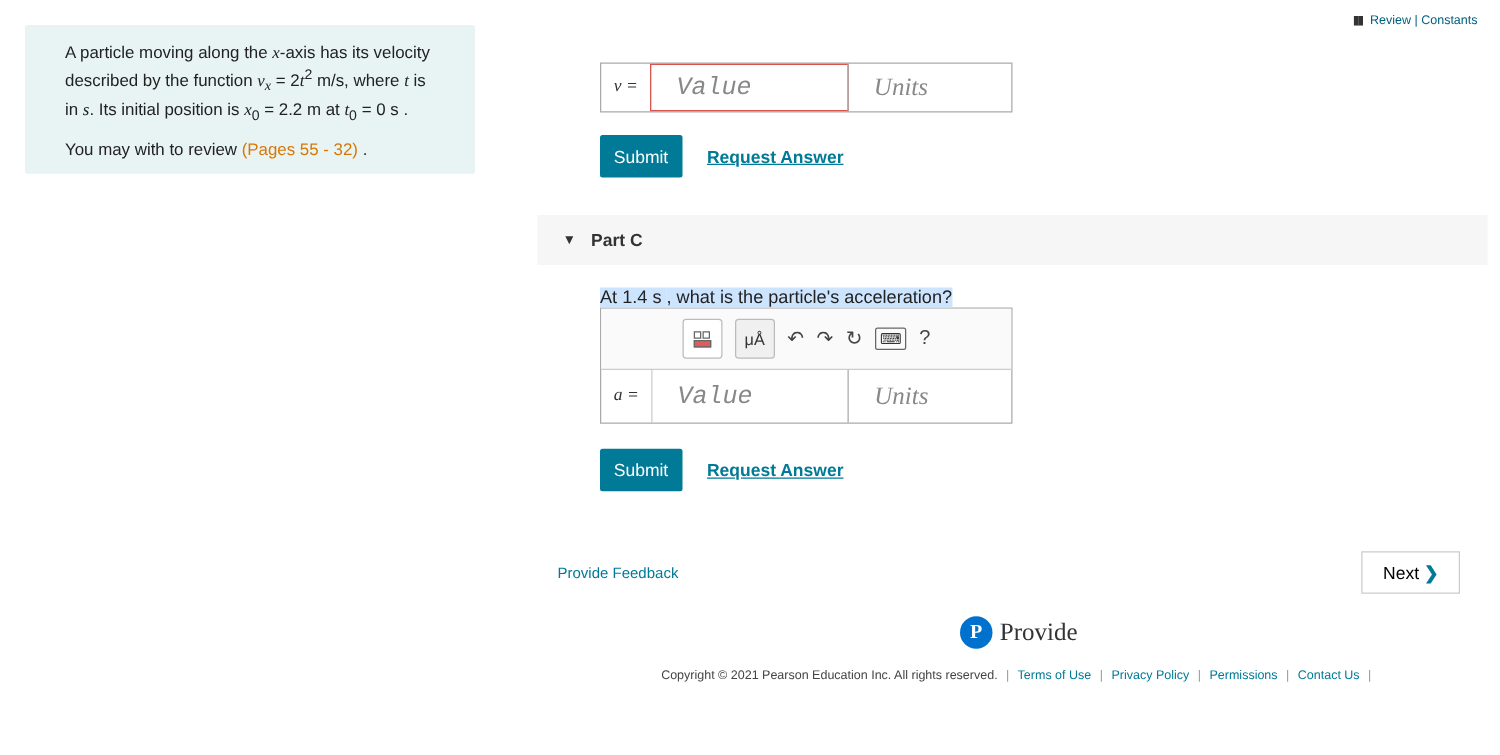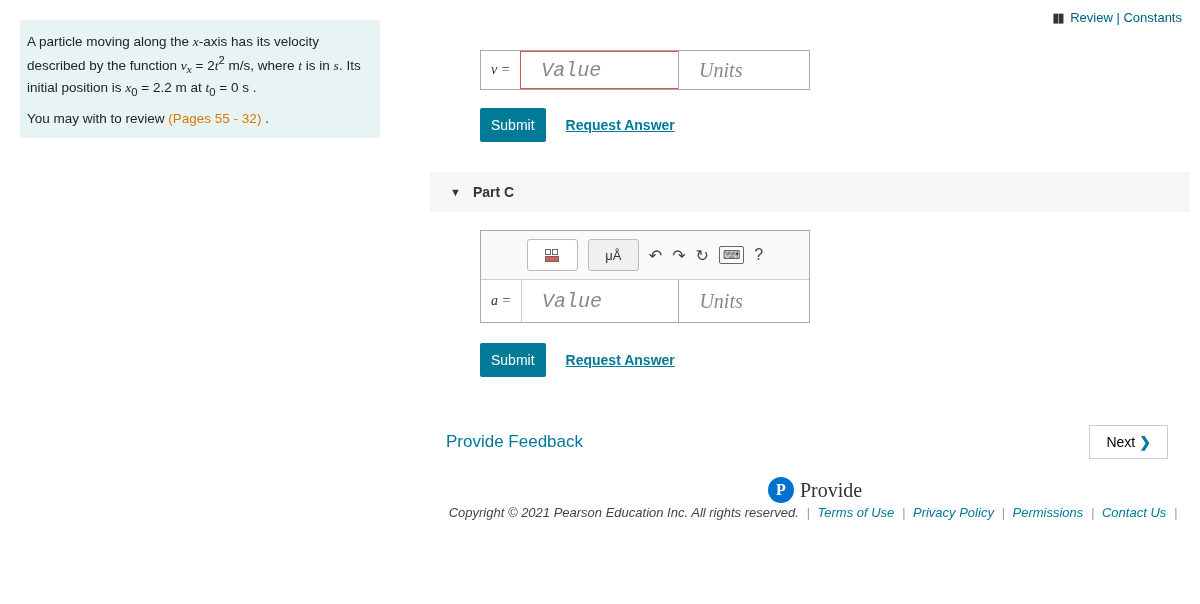--- a/index.html
+++ b/index.html
@@ -1,62 +1,62 @@
 <!DOCTYPE html>
 <html><head>
 <meta charset="utf-8">
 <style>
 * { box-sizing: border-box; margin: 0; padding: 0; }
 body { font-family: Arial, Helvetica, sans-serif; font-size: 14px; color: #333; background: #fff; }
 .container { display: flex; width: 1200px; height: 604px; position: relative; }
 .left-panel { width: 400px; padding: 20px; }
-.problem-box { background: #e8f4f4; padding: 12px 7px; border-radius: 2px; }
+.problem-box { background: #e8f4f4; padding: 12px 32px; border-radius: 2px; }
 .problem-text { font-size: 13.5px; line-height: 1.5; color: #222; }
 .problem-text .serif { font-family: Georgia, serif; font-style: italic; }
 .review-link { font-size: 13.5px; margin-top: 10px; color: #222; }
 .pages-link { color: #d97706; }
 .right-panel { flex: 1; position: relative; padding: 0 10px 0 0; }
-.top-links { position: absolute; top: 10px; right: 18px; font-size: 13px; color: #006080; }
+.top-links { position: absolute; top: 10px; right: 18px; font-size: 10px; color: #006080; }
 .top-links .boxes { display: inline-block; color: #333; margin-right: 4px; letter-spacing:-2px; }
 .content-area { padding-top: 40px; padding-left: 40px; }
 .input-row { display: flex; align-items: center; margin: 10px 0 18px 40px; border: 1px solid #aaa; width: 330px; }
 .input-label { font-family: Georgia, serif; font-style: italic; font-size: 14px; padding: 0 10px; border-right: 1px solid #ccc; height: 38px; display:flex; align-items:center; }
 .value-box, .units-box { font-family: Georgia, serif; font-style: italic; font-size: 20px; color: #888; height: 38px; display:flex; align-items:center; padding: 0 20px; }
 .value-box { border: 1px solid #d9534f; flex: 1.3; margin: -1px; font-family: Liberation Mono, monospace; }
 .units-box { border-left: 1px solid #aaa; flex: 1; }
 .action-row { margin-left: 40px; display: flex; align-items: center; gap: 20px; margin-bottom: 30px; }
 .submit-btn { background: #007a96; color: #fff; border: none; padding: 9px 11px; font-size: 14px; cursor: pointer; border-radius: 2px; }
 .request-link { color: #007a96; text-decoration: underline; font-size: 14px; font-weight: bold; cursor: pointer; }
 .part-header { background: #f6f6f6; padding: 12px 20px; font-weight: bold; font-size: 14px; display: flex; align-items: center; gap: 12px; margin-left: -10px; width: calc(100% + 10px); }
 .caret { font-size: 11px; }
 .question-area { padding: 18px 0 0 40px; }
 .question-text { font-size: 14.5px; color: #222; }
 .highlight { background: #cde4ff; }
 .instruction { font-size: 14px; font-weight: bold; margin-top: 8px; margin-bottom: 18px; }
 .toolbar-box { border: 1px solid #aaa; width: 330px; margin-bottom: 0; }
 .toolbar { display: flex; align-items: center; gap: 10px; padding: 8px 12px; border-bottom: 1px solid #ccc; background: #fafafa; justify-content: center; }
-.tool-btn { width: 51px; height: 32px; border: 1px solid #bbb; border-radius: 3px; background: #f0f0f0; display: flex; align-items: center; justify-content: center; cursor: pointer; font-size: 13px; }
+.tool-btn { width: 32px; height: 32px; border: 1px solid #bbb; border-radius: 3px; background: #f0f0f0; display: flex; align-items: center; justify-content: center; cursor: pointer; font-size: 13px; }
 .tool-btn.templates { background: #fff; }
 .tpl-inner { display:flex; flex-direction:column; gap:1px; }
 .tpl-top { display:flex; gap:1px; }
 .tpl-sq { width:6px; height:6px; border:1px solid #666; }
 .tpl-bot { width:14px; height:6px; border:1px solid #666; background:#e05c5c; }
 .tool-icon { font-size: 16px; color: #444; }
 .input-row-c { display: flex; align-items: center; border-top: none; }
 .input-row-c .input-label { border-right: 1px solid #ccc; height: 42px; }
 .input-row-c .value-box { border: none; border-right:1px solid #aaa; height: 42px; margin:0; }
 .input-row-c .units-box { border:none; height: 42px; }
 .feedback-row { display: flex; justify-content: space-between; align-items: center; padding: 18px 22px 0 6px; }
-.provide { color: #007a96; font-size: 17px; cursor: pointer; }
+.provide { color: #007a96; font-size: 12px; cursor: pointer; }
 .next-btn { background: #fff; border: 1px solid #ccc; padding: 8px 16px; font-size: 14px; cursor: pointer; display:flex; align-items:center; gap:4px; }
 .chev { color: #007a96; font-weight: bold; }
 .pearson-row { text-align: center; margin-top: 18px; }
 .pearson-logo { display: inline-flex; align-items: center; gap: 6px; font-family: Georgia, serif; font-size: 20px; }
 .p-circle { width: 26px; height: 26px; border-radius: 50%; background: #0072ce; color: #fff; display:flex; align-items:center; justify-content:center; font-weight:bold; font-size:16px; }
-.footer { text-align: center; font-size: 13px; color: #444; margin-top: 2px; font-style: italic; }
+.footer { text-align: center; font-size: 10px; color: #444; margin-top: 16px; }
 .footer a { color: #007a96; text-decoration: none; }
 .sep { color: #999; margin: 0 4px; }
 .kbd-icon { font-size:12px; border:1px solid #666; padding:1px 3px; border-radius:2px; }
 </style>
 </head>
 <body>
 
 <div class="container">
   <div class="left-panel">
     <div class="problem-box">
@@ -85,20 +85,23 @@
         <button class="submit-btn">Submit</button>
         <span class="request-link">Request Answer</span>
       </div>
 
       <div class="part-header">
         <span class="caret">▼</span>
         <span>Part C</span>
       </div>
 
       <div class="question-area">
+        <div class="question-text">
+          <span class="highlight">At 1.4 s </span><span class="highlight">, what is the particle's acceleration?</span>
+        </div>
 
         <div class="toolbar-box">
           <div class="toolbar">
             <div class="tool-btn templates">
               <div class="tpl-inner">
                   <div class="tpl-top">
                     <div class="tpl-sq"></div>
                     <div class="tpl-sq"></div>
                   </div>
                   <div class="tpl-bot"></div>

